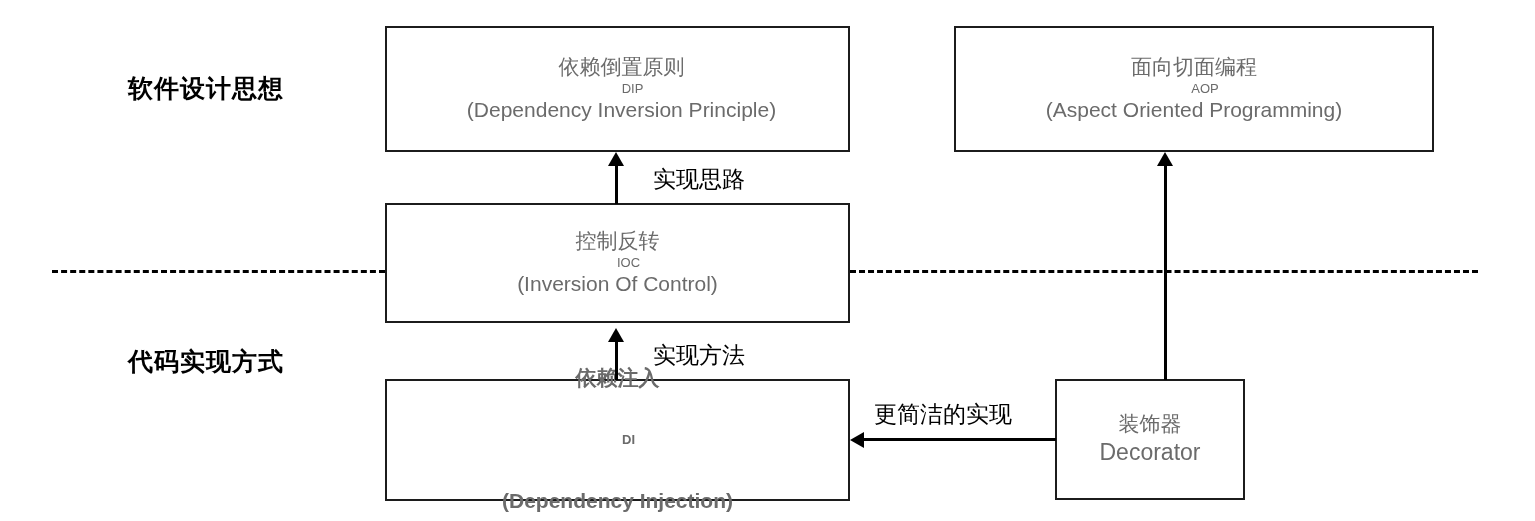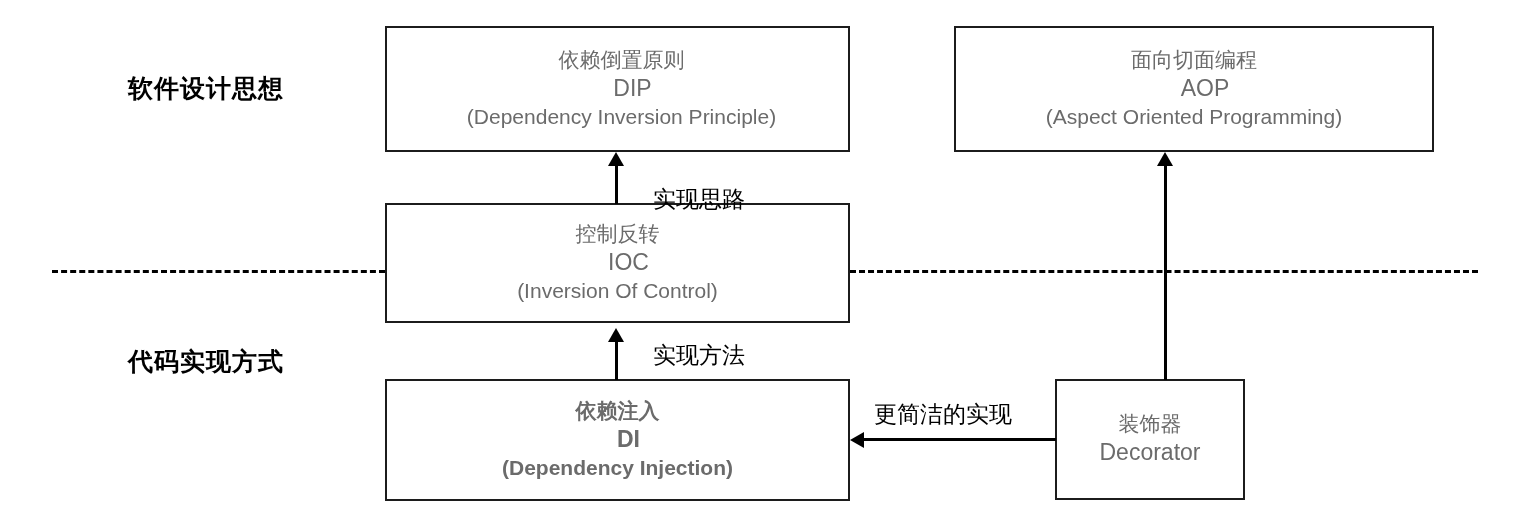--- a/index.html
+++ b/index.html
@@ -40,27 +40,27 @@
     justify-content: center;
     color: #6b6b6b;
     line-height: 1.28;
     text-align: center;
   }
   .node-box .ln {
     display: block;
     white-space: nowrap;
   }
   .node-box .ln-cn { font-size: 21px; }
-  .node-box .ln-ab { font-size: 23px; margin-left: 22px; }
+  .node-box .ln-ab { font-size: 13px; margin-left: 22px; }
   .node-box .ln-en { font-size: 21px; }
 
   #box-dip  { left: 385px;  top: 26px;  width: 465px; height: 126px; padding-left: 8px; }
   #box-aop  { left: 954px;  top: 26px;  width: 480px; height: 126px; }
   #box-ioc  { left: 385px;  top: 203px; width: 465px; height: 120px; }
-  #box-di   { left: 385px;  top: 379px; width: 465px; height: 122px; font-weight: bold; }
+  #box-di   { left: 385px;  top: 379px; width: 465px; height: 122px; font-weight: bold; gap: 40px; }
   #box-deco { left: 1055px; top: 379px; width: 190px; height: 121px; }
   #box-deco .ln-cn { font-size: 21px; }
   #box-deco .ln-en { font-size: 23px; }
 
   
   .divider-seg {
     position: absolute;
     height: 0;
     border-top: 3px dashed #000000;
   }
@@ -104,21 +104,21 @@
   #conn-deco-di-line  { left: 864px; top: 438px; width: 192px; }
   #conn-deco-di-head  { left: 850px; top: 432px; }
 
   
   .edge-label {
     position: absolute;
     color: #000000;
     font-size: 23px;
     white-space: nowrap;
   }
-  #edge-label-thought { left: 653px; top: 164px; margin-top: 20px; }
+  #edge-label-thought { left: 653px; top: 164px; }
   #edge-label-method  { left: 653px; top: 340px; }
   #edge-label-simpler { left: 874px; top: 399px; }
 </style>
 </head>
 <body>
 
 <div id="canvas">
 
   <div id="tier-label-design" class="tier-label">软件设计思想</div>
 

